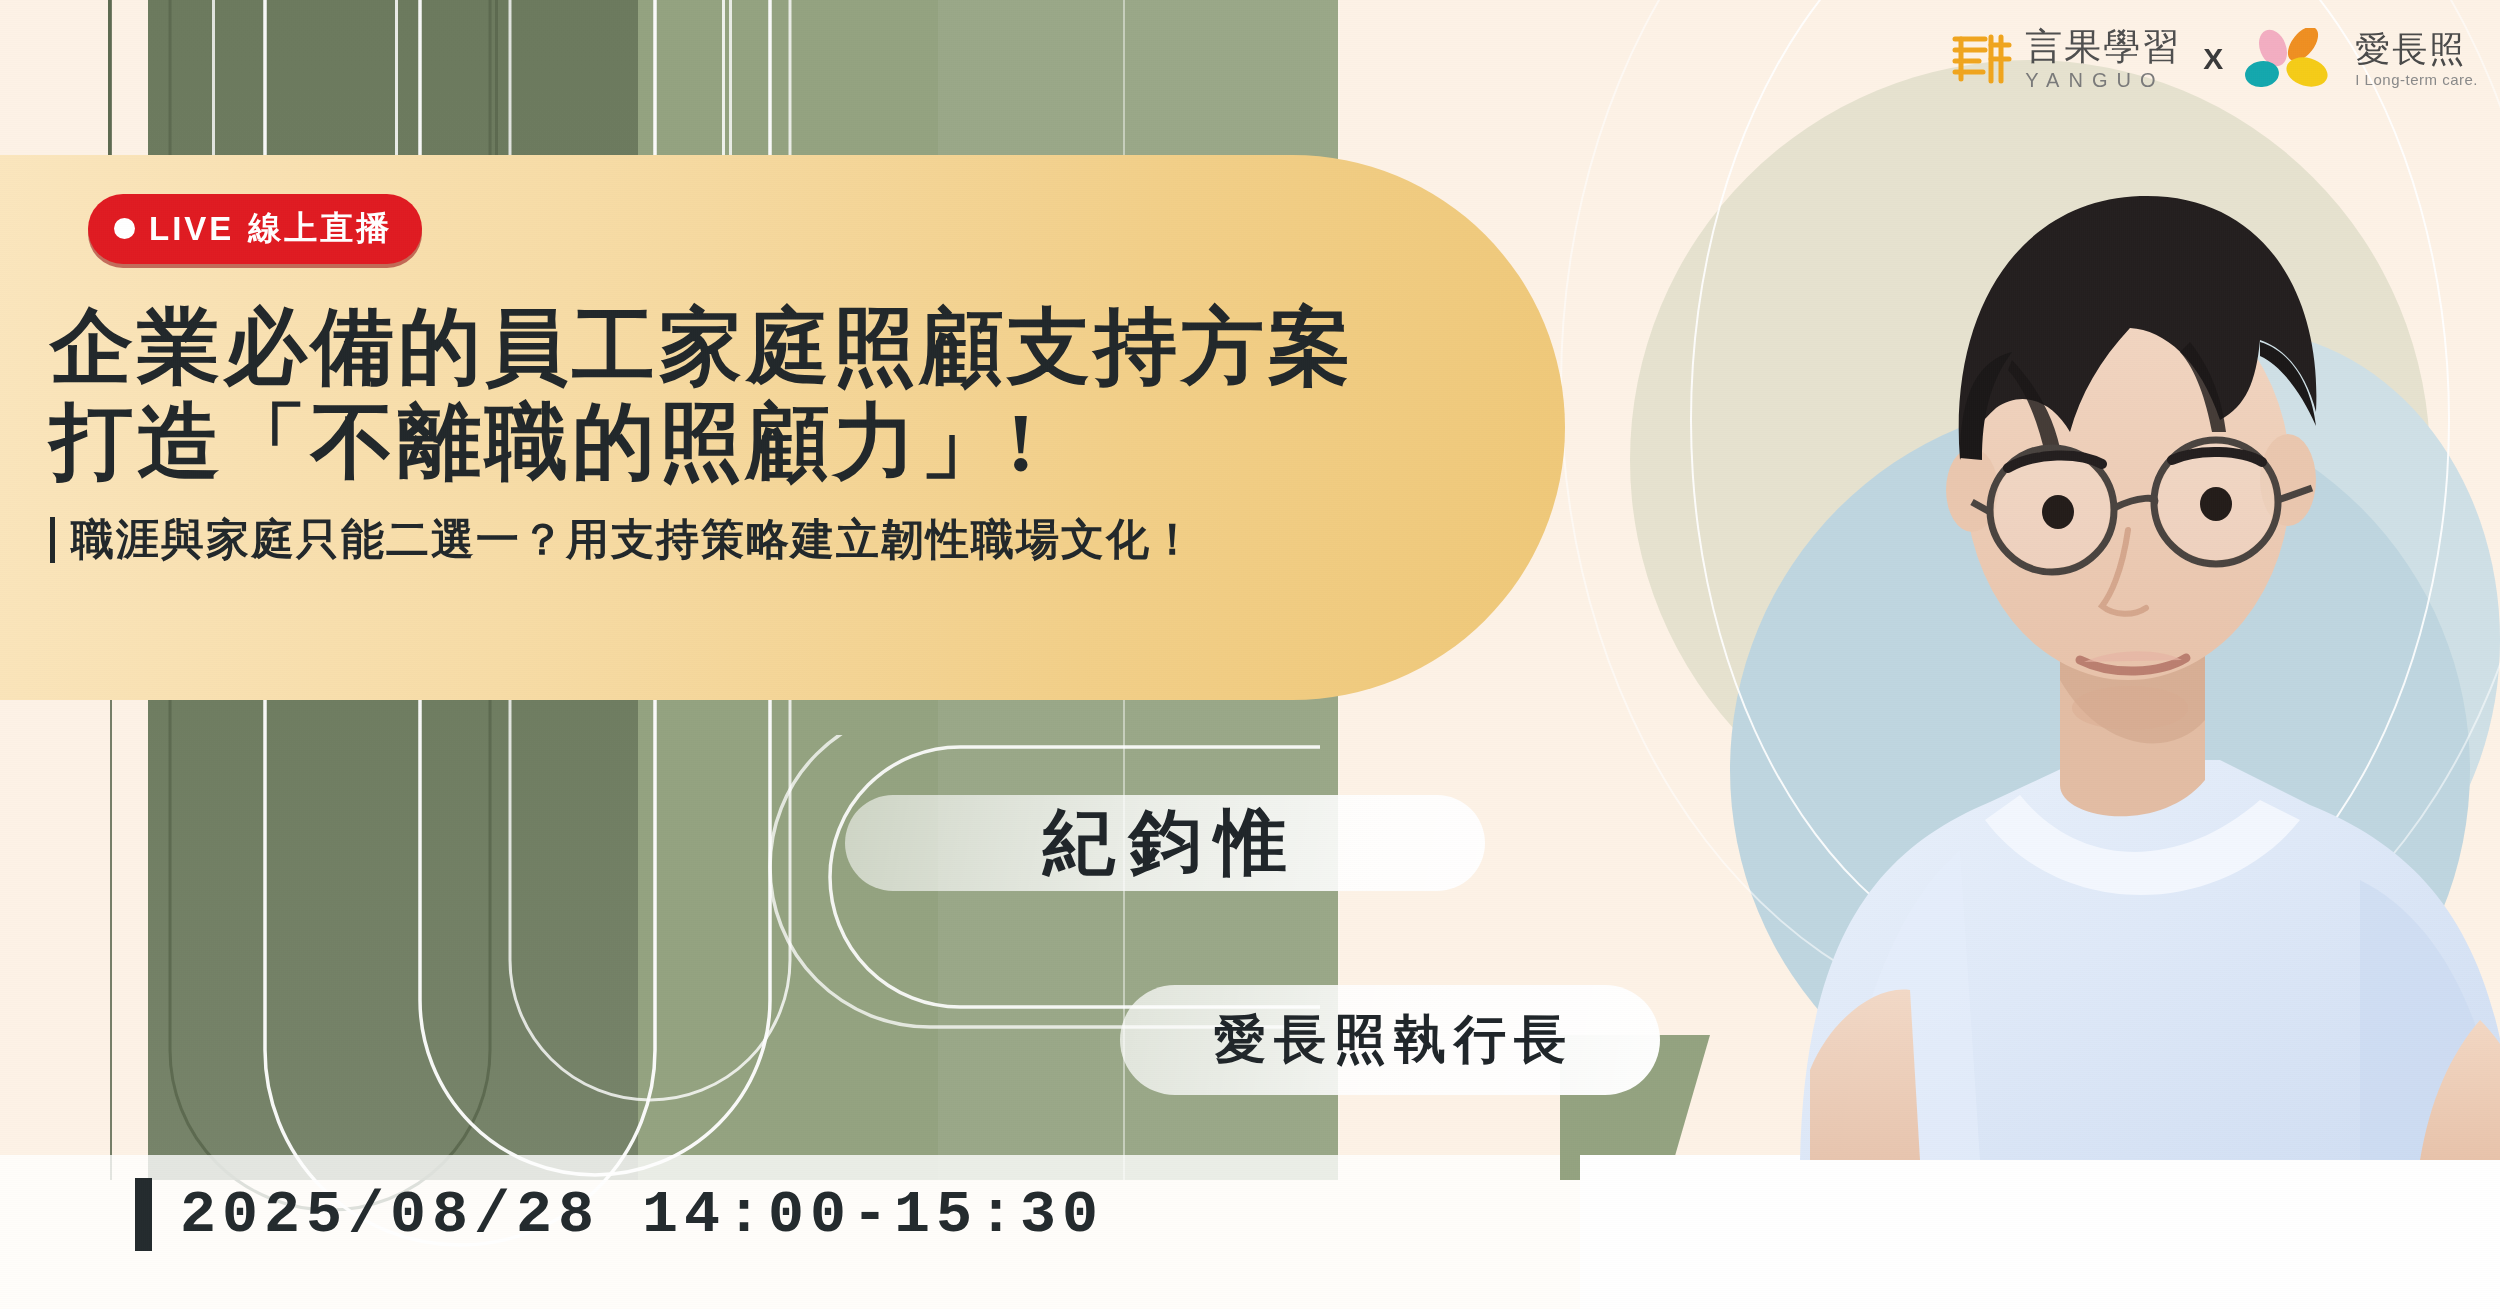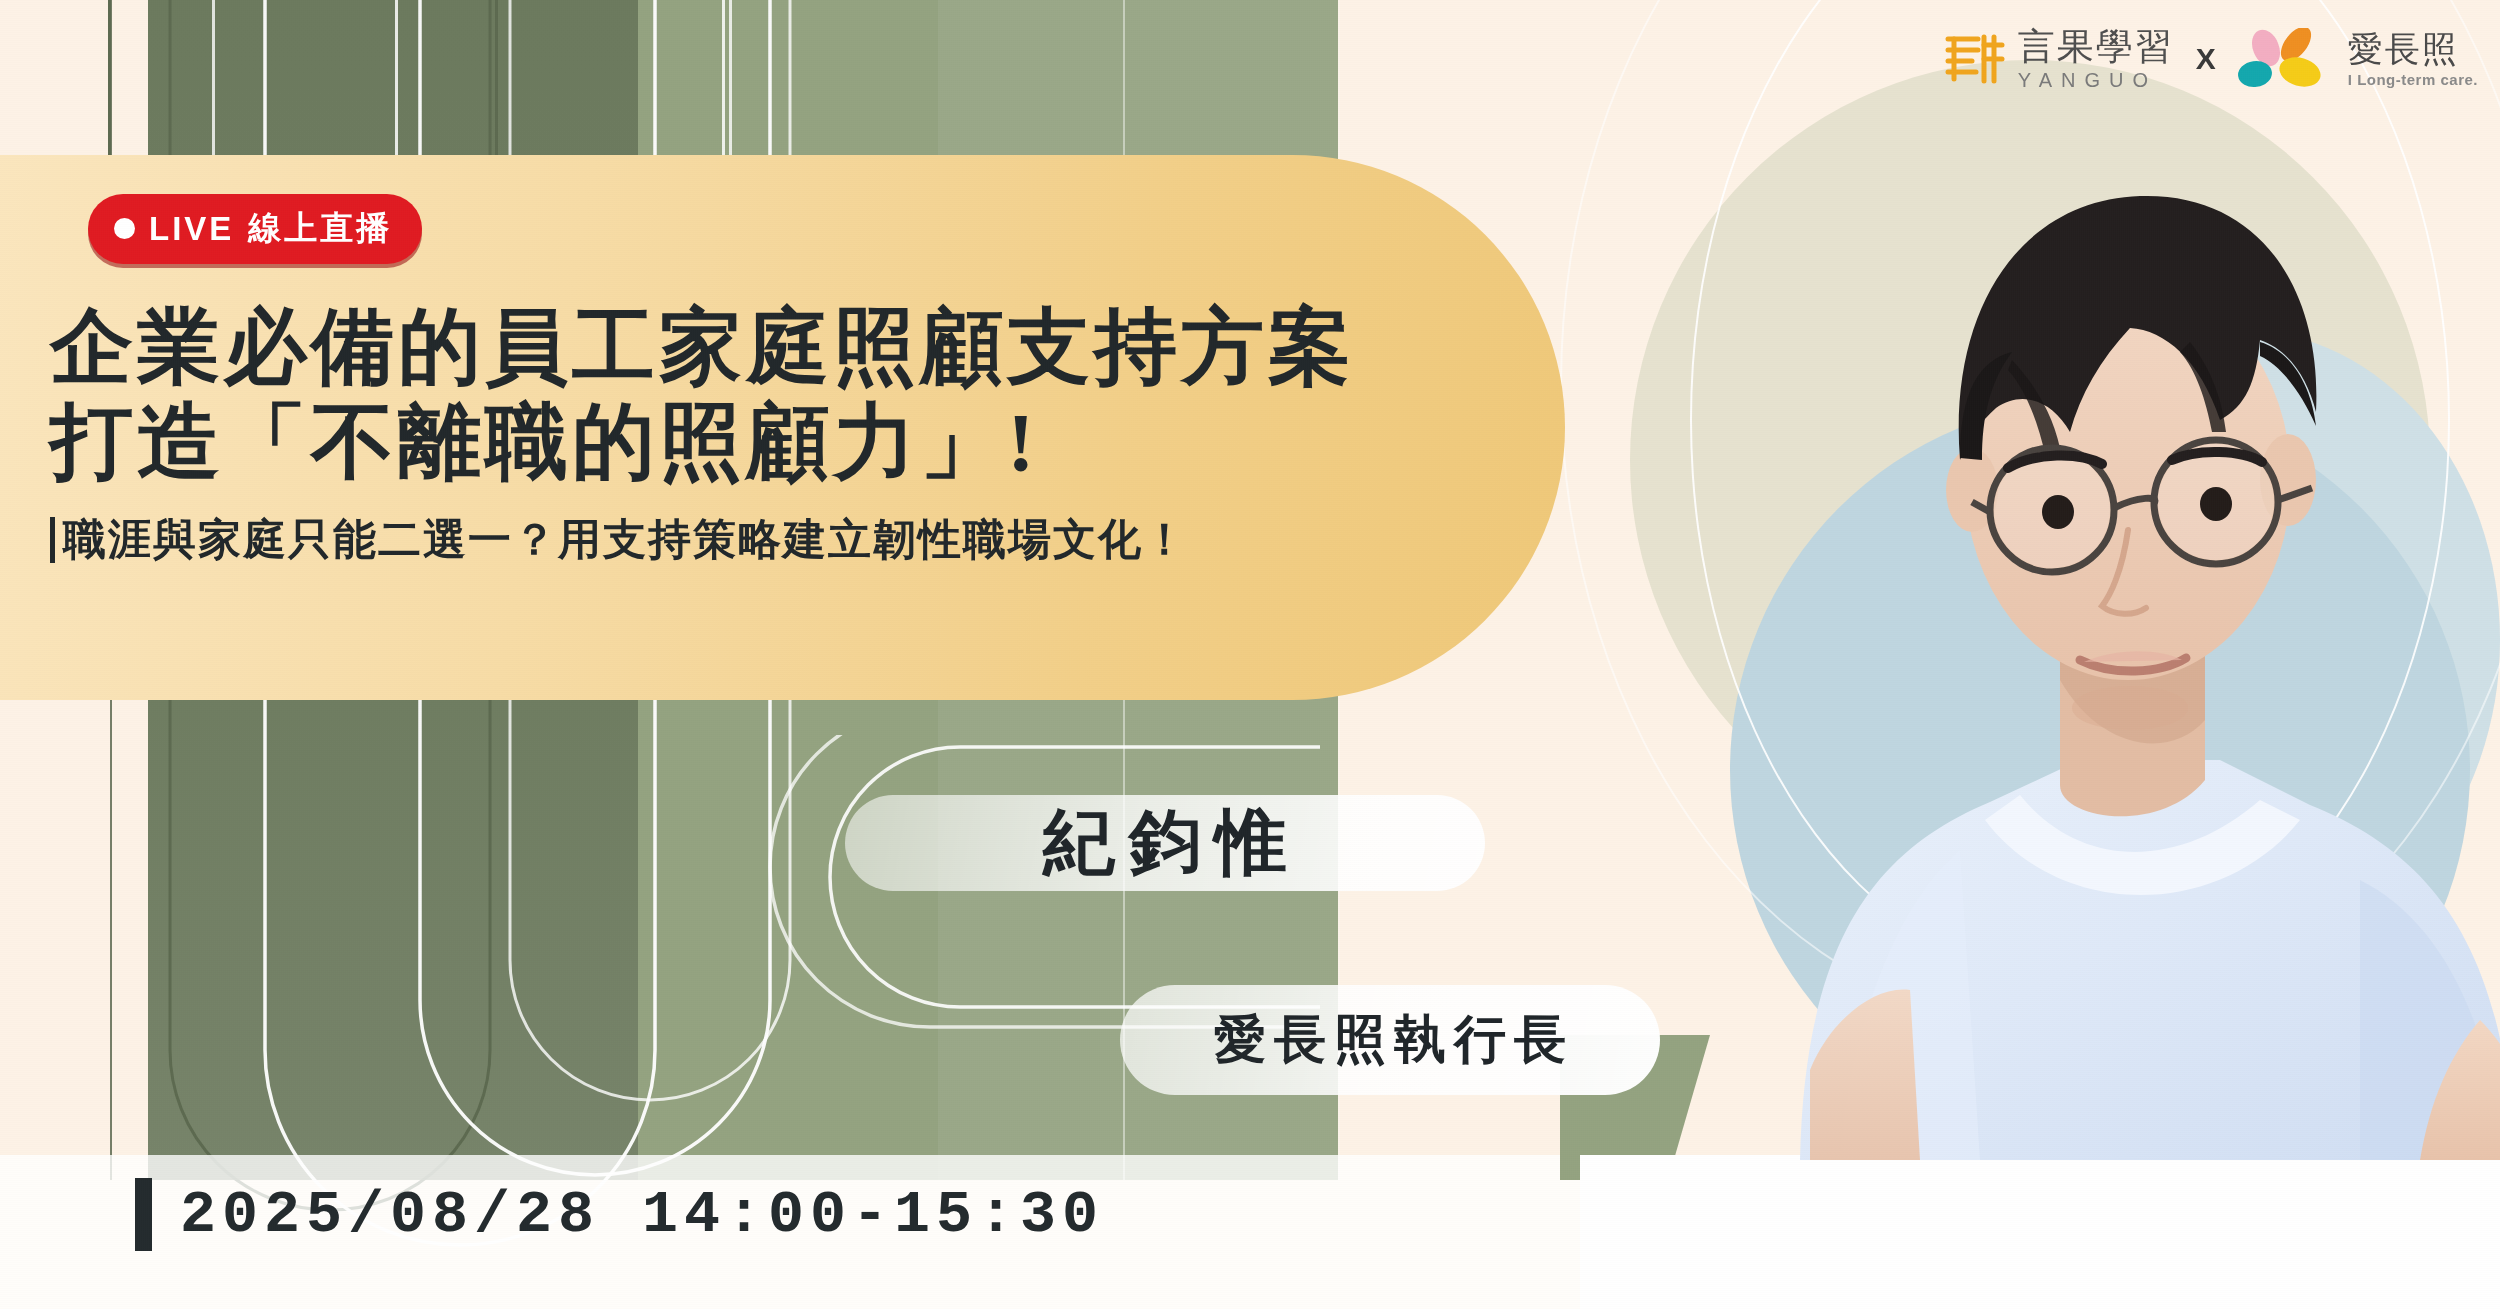--- a/index.html
+++ b/index.html
@@ -102,21 +102,21 @@
   .logo-yg{display:flex;align-items:center;gap:10px;}
   .yg-mark{width:66px;height:56px;}
   .yg-text{display:flex;flex-direction:column;line-height:1;}
   .yg-cn{font-size:37px;color:#4f4f4f;letter-spacing:2px;font-family:"Liberation Sans",sans-serif;}
   .yg-en{font-size:20px;color:#7a7a7a;letter-spacing:9px;margin-top:5px;}
   .logo-x{font-size:30px;color:#3a3a3a;font-weight:bold;margin:0 4px;}
   .logo-alc{display:flex;align-items:center;gap:10px;}
   .alc-mark{width:100px;height:62px;}
   .alc-text{display:flex;flex-direction:column;line-height:1;}
   .alc-cn{font-size:35px;color:#4a4a4a;letter-spacing:2px;}
-  .alc-en{font-size:15px;color:#8a8a8a;letter-spacing:.5px;margin-top:6px;font-weight:bold;}
+  .alc-en{font-size:15px;color:#8a8a8a;letter-spacing:.5px;margin-top:6px;}
 
   
   .live-badge{
     position:absolute;left:88px;top:194px;z-index:50;
     display:inline-flex;align-items:center;gap:14px;
     background:#e01b22;color:#fff;
     padding:12px 30px 13px 26px;border-radius:40px;
     box-shadow:0 4px 0 rgba(150,10,14,.55);
   }
   .live-dot{width:21px;height:21px;border-radius:50%;background:#fff;display:block;}
@@ -134,21 +134,21 @@
   .t-line{
     font-family:"Liberation Serif",serif;
     font-weight:bold;
     color:#22282b;
     font-size:83px;
     letter-spacing:4px;
     line-height:1.14;
     white-space:nowrap;
   }
   .t-sub{
-    display:flex;align-items:center;gap:8px;
+    display:flex;align-items:center;gap:16px;
     margin-top:22px;
   }
   .t-bar{display:block;width:5px;height:46px;background:#22282b;}
   .t-sub-text{
     font-family:"Liberation Sans",sans-serif;
     font-weight:bold;color:#22282b;
     font-size:43px;letter-spacing:2px;white-space:nowrap;
   }
 
   

